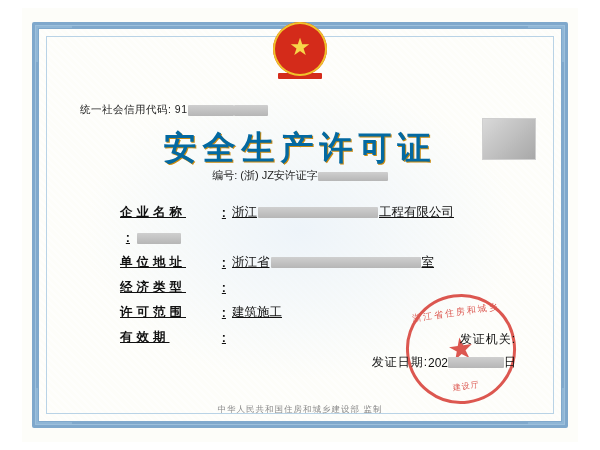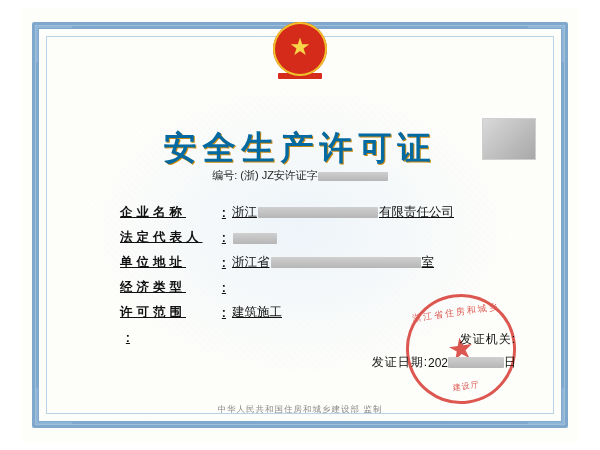--- a/index.html
+++ b/index.html
@@ -280,43 +280,46 @@
     <div class="corner br"></div>
     <div class="watermark"></div>
 
     <div class="emblem">
       <div class="emblem-circle">
         <span class="emblem-star">★</span>
       </div>
       <div class="emblem-base"></div>
     </div>
 
+    <div class="uscc">
+      <span>统一社会信用代码:</span>
+      <span>91</span><span class="redacted md" style="width:46px;"></span><span class="redacted md" style="width:34px;"></span>
+    </div>
 
     <div class="title">安全生产许可证</div>
 
     <div class="photo"></div>
 
     <div class="serial">
       <span>编号:</span>
       <span>(浙)</span>
       <span>JZ安许证字</span><span class="redacted sm" style="width:70px;"></span>
     </div>
 
     <div class="fields">
 
       <div class="row">
         <div class="lab">企业名称</div>
         <div class="colon">:</div>
         <div class="val">
-          <span>浙江</span><span class="redacted md" style="width:120px;"></span><span>有限责任公司</span>
+          <span>浙江</span><span class="redacted md" style="width:120px;"></span><span>工程有限公司</span>
         </div>
       </div>
 
       <div class="row">
-        <div class="lab">法定代表人</div>
         <div class="colon">:</div>
         <div class="val">
           <span class="redacted md" style="width:44px;"></span>
         </div>
       </div>
 
       <div class="row">
         <div class="lab">单位地址</div>
         <div class="colon">:</div>
         <div class="val">
@@ -329,20 +332,21 @@
         <div class="colon">:</div>
       </div>
 
       <div class="row">
         <div class="lab">许可范围</div>
         <div class="colon">:</div>
         <div class="val">建筑施工</div>
       </div>
 
       <div class="row valid-row">
+        <div class="lab">有效期</div>
         <div class="colon">:</div>
       </div>
 
     </div>
 
     <div class="seal">
       <div class="seal-text-top">浙江省住房和城乡</div>
       <div class="seal-star">★</div>
       <div class="seal-text-bottom">建设厅</div>
     </div>

